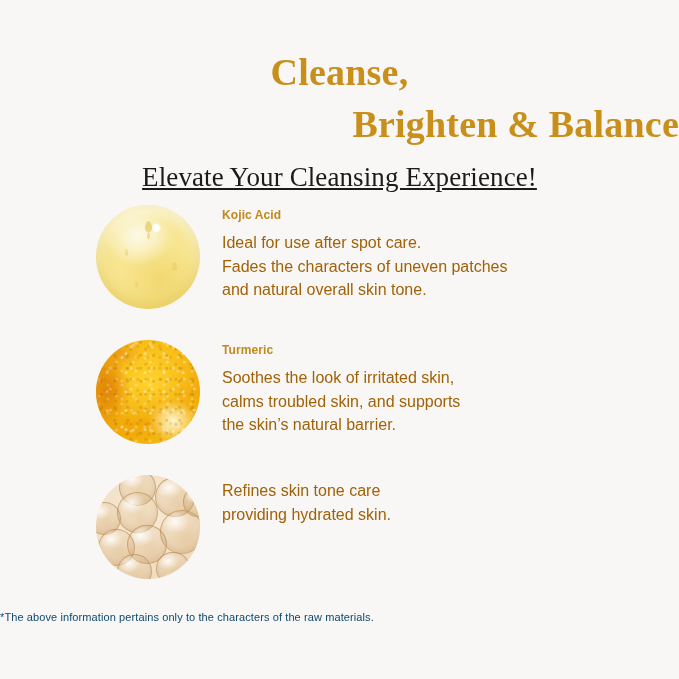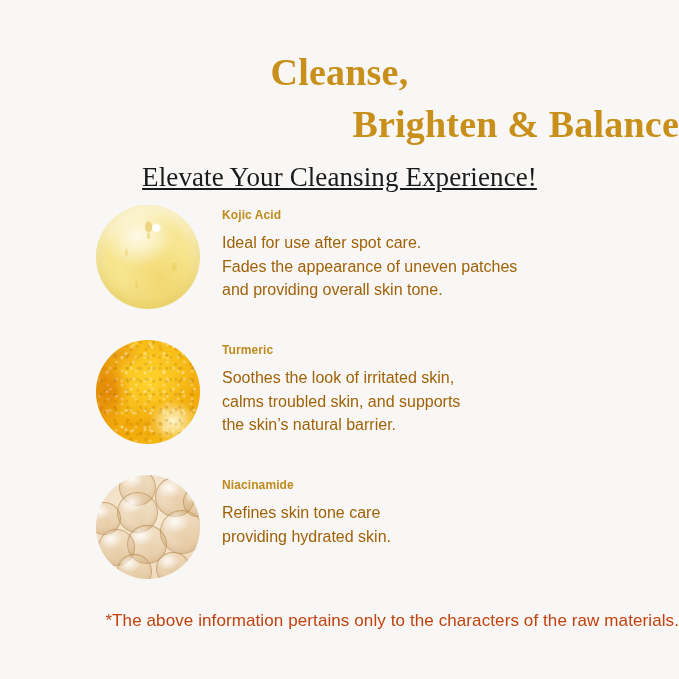--- a/index.html
+++ b/index.html
@@ -180,24 +180,24 @@
     margin: 0;
   }
   .ing-desc span { display: block; }
 
   
   .footnote {
     position: absolute;
     left: 0;
     top: 611px;
     width: 679px;
-    text-align: right;
-    font-family: "Liberation Sans", sans-serif;
-    font-size: 17px;
-    color: #c2410c;
+    text-align: left;
+    font-family: "Liberation Sans", sans-serif;
+    font-size: 11px;
+    color: #0c4a6e;
     letter-spacing: 0.1px;
   }
 </style>
 </head>
 <body>
 
 <div class="poster">
 
   <div class="title-block">
     <h1 class="headline">
@@ -210,22 +210,22 @@
   <div class="ingredients">
 
     <div class="row">
       <div class="swatch-wrap">
         <div class="swatch swatch-kojic"></div>
       </div>
       <div class="text-col">
         <h2 class="ing-name">Kojic Acid</h2>
         <p class="ing-desc">
           <span>Ideal for use after spot care.</span>
-          <span>Fades the appearance of uneven patches</span>
-          <span>and providing overall skin tone.</span>
+          <span>Fades the characters of uneven patches</span>
+          <span>and natural overall skin tone.</span>
         </p>
       </div>
     </div>
 
     <div class="row">
       <div class="swatch-wrap">
         <div class="swatch swatch-turmeric"></div>
       </div>
       <div class="text-col">
         <h2 class="ing-name">Turmeric</h2>
@@ -248,21 +248,20 @@
             <div class="bubble" style="left:62%;top:34%;width:40%;height:40%;"></div>
             <div class="bubble" style="left:30%;top:48%;width:36%;height:36%;"></div>
             <div class="bubble" style="left:2%;top:52%;width:34%;height:34%;"></div>
             <div class="bubble" style="left:20%;top:76%;width:32%;height:32%;"></div>
             <div class="bubble" style="left:58%;top:74%;width:30%;height:30%;"></div>
             <div class="bubble" style="left:84%;top:12%;width:26%;height:26%;"></div>
           </div>
         </div>
       </div>
       <div class="text-col">
-        <h2 class="ing-name">Niacinamide</h2>
         <p class="ing-desc">
           <span>Refines skin tone care</span>
           <span>providing hydrated skin.</span>
         </p>
       </div>
     </div>
 
   </div>
 
   <div class="footnote">*The above information pertains only to the characters of the raw materials.</div>

